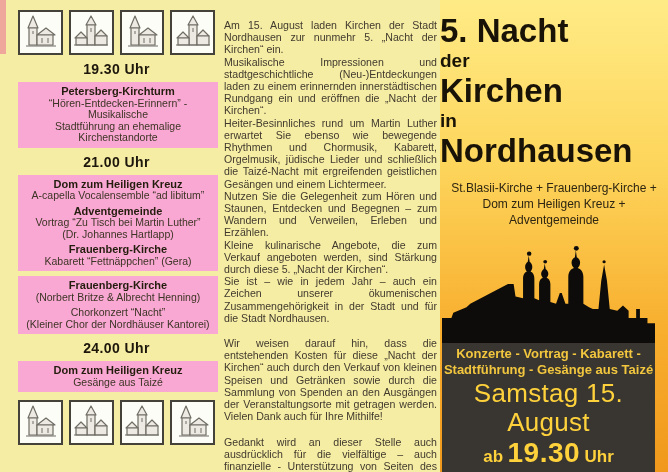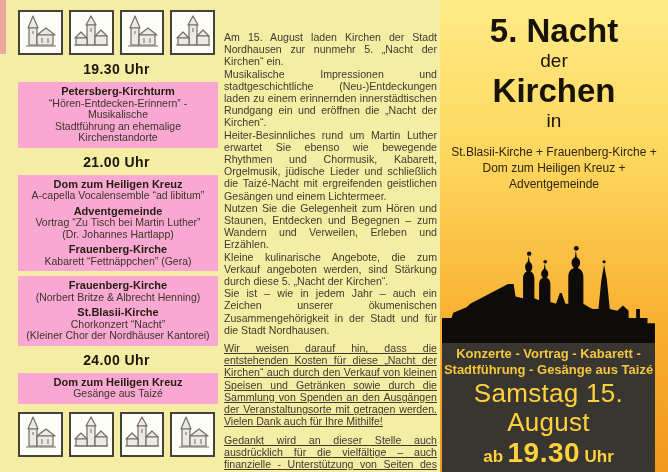--- a/index.html
+++ b/index.html
@@ -18,30 +18,30 @@
   .thumbs.bottom { margin-top:8px; }
 
   .time { text-align:center; font-size:14px; line-height:15px; font-weight:bold;
           color:#1c160b; margin-top:7px; letter-spacing:.4px; }
   .ebox { background:#f9a8d4; margin:5px auto 0; width:200px; padding:4px 3px; text-align:center; }
   .event + .event { margin-top:4px; }
   .venue { font-size:11px; font-weight:bold; color:#241d0e; line-height:11.5px; }
   .eline { font-size:10.5px; color:#3c3424; line-height:11.5px; }
 
   
-  .panel-middle { position:absolute; left:224px; top:0; width:213px; height:472px; padding-top:31px; }
+  .panel-middle { position:absolute; left:224px; top:0; width:213px; height:472px; padding-top:19px; }
   .panel-middle p { font-size:10.6px; line-height:12.2px; color:#403a2d; text-align:justify; }
-  .panel-middle p.gap { margin-top:6px;text-decoration:underline; }
+  .panel-middle p.gap { margin-top:13px; }
 
   
   .panel-right { position:absolute; left:440px; top:0; width:228px; height:472px;
                  background:linear-gradient(180deg,#ffeb86 0%,#fdd55b 35%,#f8ae2e 70%,#f0981c 100%); }
-  .title { margin-top:13px; text-align:center; color:#191307; }
+  .title { margin-top:13px; text-align:left; color:#191307; }
   .t-lg { font-size:33px; font-weight:bold; line-height:36px; }
-  .t-sm { font-size:19px; font-weight:normal; line-height:24px; }
+  .t-sm { font-size:19px; font-weight:bold; line-height:24px; }
   .venues { margin-top:11px; text-align:center; font-size:12px; line-height:16px; color:#2e2512; }
 
   .skyline { position:absolute; left:2px; right:13px; bottom:129px; height:100px; }
   .skyline svg { width:100%; height:100%; display:block; }
 
   .infobox { position:absolute; left:2px; right:13px; top:343px; bottom:0;
              background:#393631; text-align:center; padding-top:3px; }
   .tagline { font-size:13px; font-weight:bold; color:#f2c63e; line-height:15.5px; }
   .date { font-size:26px; font-weight:normal; color:#ffd23c; margin-top:2px; letter-spacing:.3px; line-height:29px; }
   .timerow { margin-top:1px; color:#ffd23c; line-height:30px; }
@@ -138,21 +138,20 @@
         <div class="eline">Kabarett “Fettnäppchen” (Gera)</div>
       </div>
     </div>
 
     <div class="ebox">
       <div class="event">
         <div class="venue">Frauenberg-Kirche</div>
         <div class="eline">(Norbert Britze &amp; Albrecht Henning)</div>
       </div>
       <div class="event">
-        <div class="venue">St.Blasii-Kirche</div>
         <div class="eline">Chorkonzert “Nacht”</div>
         <div class="eline">(Kleiner Chor der Nordhäuser Kantorei)</div>
       </div>
     </div>
 
     <h3 class="time">24.00 Uhr</h3>
     <div class="ebox">
       <div class="event">
         <div class="venue">Dom zum Heiligen Kreuz</div>
         <div class="eline">Gesänge aus Taizé</div>
@@ -194,20 +193,21 @@
     <p class="gap">Gedankt wird an dieser Stelle auch ausdrücklich für die vielfältige – auch finanzielle - Unterstützung von Seiten des Evang. Kirchenkreises Südharz, der Stadt Nordhausen und des Freistaates Thüringen.</p>
 
   </section>
 
   <section class="panel-right">
     <div class="title">
       <div class="t-lg">5. Nacht</div>
       <div class="t-sm">der</div>
       <div class="t-lg">Kirchen</div>
       <div class="t-sm">in</div>
+      <div class="t-lg">Nordhausen</div>
     </div>
     <div class="venues">
       <div>St.Blasii-Kirche + Frauenberg-Kirche +</div>
       <div>Dom zum Heiligen Kreuz +</div>
       <div>Adventgemeinde</div>
     </div>
 
     <div class="skyline">
       <svg viewBox="0 -8 226 112" preserveAspectRatio="none">
         <g fill="#0d0c0a">

